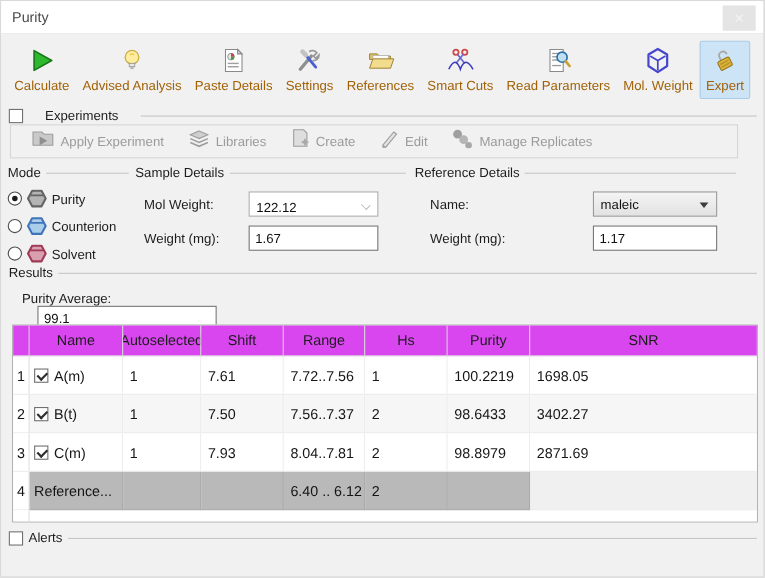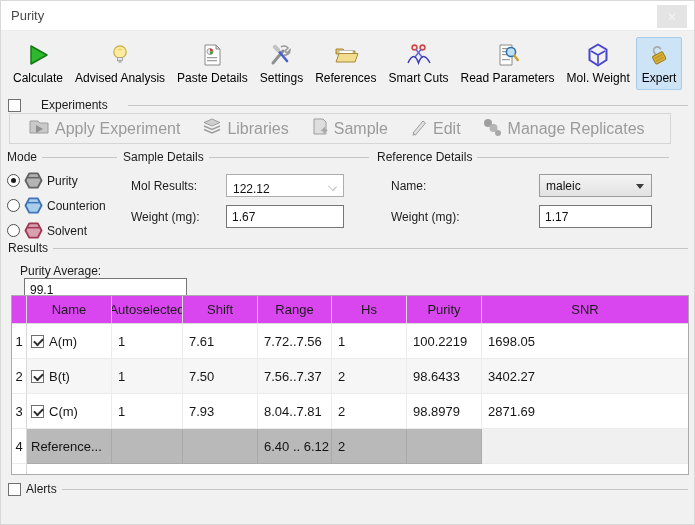--- a/index.html
+++ b/index.html
@@ -9,33 +9,33 @@
   
   .titlebar{position:absolute;left:0;top:0;width:100%;height:30px;background:#ffffff;border-bottom:1px solid #ececec;}
   .titlebar .title{position:absolute;left:10px;top:7px;font-size:13px;color:#4a4a4a;}
   .close-btn{position:absolute;right:7px;top:4px;width:30px;height:23px;background:#e4e4e4;display:flex;align-items:center;justify-content:center;cursor:default;}
   .close-btn span{color:#f3f3f3;font-size:12px;font-weight:bold;}
 
   
   .toolbar{position:absolute;left:6px;top:36px;right:6px;height:60px;display:flex;align-items:flex-start;}
   .tool-btn{display:flex;flex-direction:column;align-items:center;justify-content:flex-start;padding:3px 5px 4px 5px;border:1px solid transparent;border-radius:2px;}
   .tool-btn .ticon{width:28px;height:28px;display:flex;align-items:center;justify-content:center;}
-  .tool-btn .tlabel{font-size:12px;color:#000000;margin-top:2px;white-space:nowrap;}
+  .tool-btn .tlabel{font-size:12px;color:#a16207;margin-top:2px;white-space:nowrap;}
   .tool-btn.active{background:#cde3f6;border-color:#a8cbe8;}
 
   
   .grp-hd{display:flex;align-items:center;gap:5px;}
   .grp-title{font-size:12px;color:#1c1c1c;white-space:nowrap;}
   .grp-line{flex:1;height:1px;background:#c6c6c6;margin-top:1px;}
 
   
   .exp-hd{position:absolute;left:7px;top:97px;right:6px;display:flex;align-items:center;gap:20px;}
   .exp-box{position:absolute;left:8px;top:112px;width:662px;height:31px;border:1px solid #d6d6d6;display:flex;align-items:center;padding-left:10px;gap:0;}
   .exp-btn{display:flex;align-items:center;gap:5px;padding:3px 14px 3px 8px;}
-  .exp-btn .elabel{font-size:16px;color:#9b9b9b;white-space:nowrap;}
+  .exp-btn .elabel{font-size:12px;color:#9b9b9b;white-space:nowrap;}
 
   
   .cb{width:13px;height:13px;border:1px solid #707070;background:#fff;display:inline-block;position:relative;flex:0 0 auto;}
   .cb.checked::after{content:'';position:absolute;left:2px;top:2px;width:7px;height:4px;border-left:2px solid #2e2e2e;border-bottom:2px solid #2e2e2e;transform:rotate(-45deg);}
   .radio{width:13px;height:13px;border:1px solid #4f4f4f;border-radius:50%;background:#fff;position:relative;flex:0 0 auto;}
   .radio.sel::after{content:'';position:absolute;left:3px;top:3px;right:3px;bottom:3px;background:#1c1c1c;border-radius:50%;}
   .cblabel{font-size:12px;color:#1c1c1c;}
 
   
   .mode-grp{position:absolute;left:6px;top:149px;width:110px;}
@@ -231,21 +231,21 @@
       <span class="elabel">Libraries</span>
     </div>
 
     <div class="exp-btn">
       <span>
         <svg width="18" height="18" viewBox="0 0 18 18">
           <path d="M3 1 h9 l3 3 v12 H3 Z" fill="#dedede" stroke="#9d9d9d"></path>
           <path d="M13 14 l1.2-2.6 1.2 2.6 2.6 1.2 -2.6 1.2 -1.2 2.6 -1.2 -2.6 -2.6 -1.2 Z" fill="#a8a8a8" transform="translate(-1,-3)"></path>
         </svg>
       </span>
-      <span class="elabel">Sample</span>
+      <span class="elabel">Create</span>
     </div>
 
     <div class="exp-btn">
       <span>
         <svg width="18" height="18" viewBox="0 0 18 18">
           <path d="M3 15 L13 3 L15.5 5 L5.5 17 Z" fill="#e2e2e2" stroke="#9d9d9d"></path>
           <path d="M3 15 L2.5 17.5 L5.5 17 Z" fill="#9d9d9d"></path>
         </svg>
       </span>
       <span class="elabel">Edit</span>
@@ -299,21 +299,21 @@
       <span class="cblabel">Solvent</span>
     </div>
   </div>
 
   <div class="sample-grp">
     <div class="grp-hd">
       <span class="grp-title">Sample Details</span>
       <span class="grp-line"></span>
     </div>
     <div class="fieldrow">
-      <span class="flabel">Mol Results:</span>
+      <span class="flabel">Mol Weight:</span>
       <div class="combo-edit" style="width:118px;">
         <span class="cval">122.12</span>
         <span class="chev"></span>
       </div>
     </div>
     <div class="fieldrow" style="margin-top:8px;">
       <span class="flabel">Weight (mg):</span>
       <input class="tinput" style="width: 118px;" value="1.67">
     </div>
   </div>
@@ -336,21 +336,21 @@
     </div>
   </div>
 
   <div class="results-grp">
     <div class="grp-hd">
       <span class="grp-title">Results</span>
       <span class="grp-line"></span>
     </div>
     <div class="results-row">
       <span class="flabel">Purity Average:</span>
-      <input class="tinput" style="width: 163px; margin-left: 16px;" value="99.1">
+      <input class="tinput" style="width: 163px; margin-left: 26px;" value="99.1">
       <span class="flabel" style="margin-left:13px;">RMSD%:</span>
       <input class="tinput" style="width: 153px; margin-left: 6px;" value="0.73">
     </div>
   </div>
 
   <div class="ptable">
 
     <div class="th"></div>
     <div class="th">Name</div>
     <div class="th">Autoselected</div>

